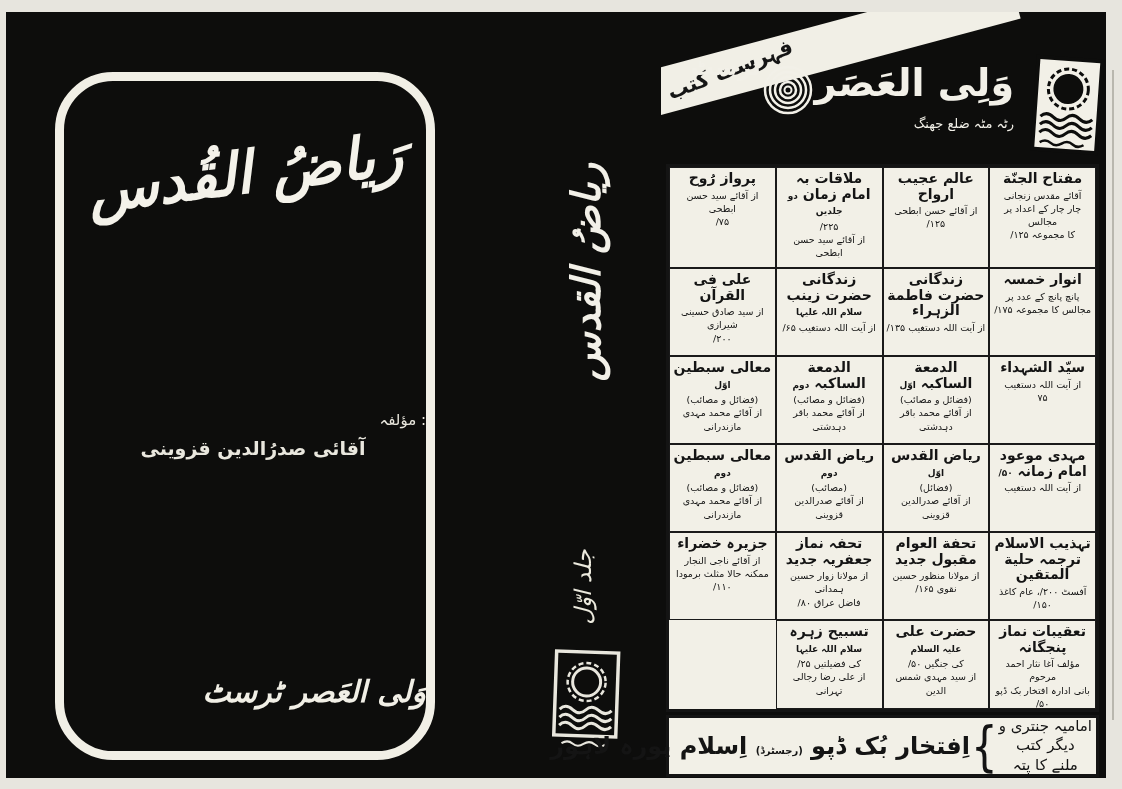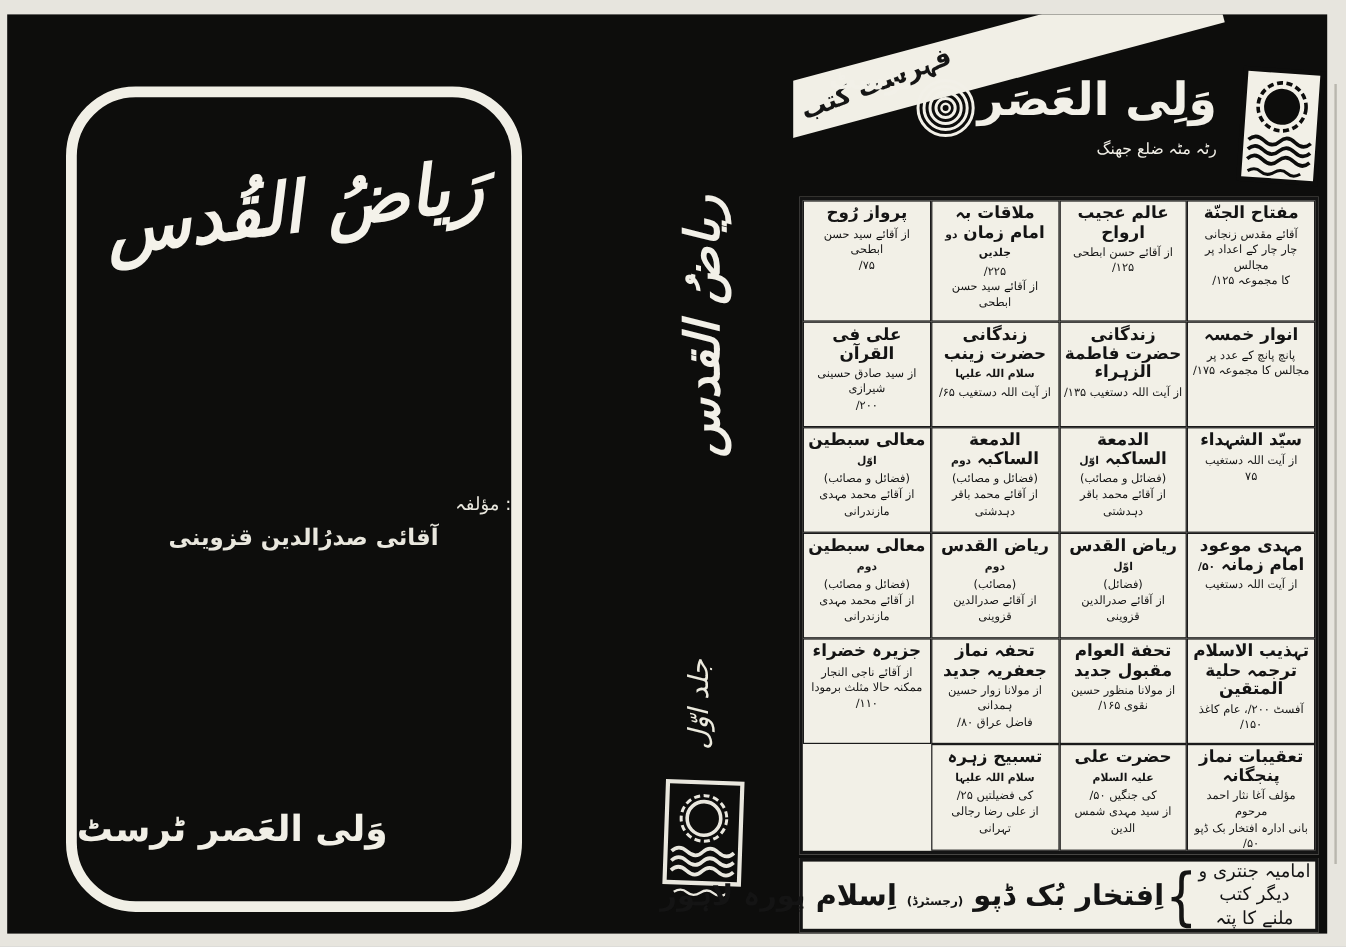--- a/index.html
+++ b/index.html
@@ -15,22 +15,22 @@
   
   .front { position:absolute; left:6px; top:12px; width:505px; height:766px; }
   .frame { position:absolute; left:49px; top:60px; width:380px; height:688px;
            border:9px solid #f1efe6; border-radius:58px; box-sizing:border-box; }
   .ftitle { position:absolute; left:6px; right:6px; top:58px; margin:0; text-align:center;
             color:#f4f2ea; font-size:58px; font-weight:bold; font-style:italic;
             transform:rotate(-7deg); letter-spacing:-1px; }
   .author { position:absolute; left:0; right:0; top:330px; text-align:center; color:#e9e7de; }
   .alabel { font-size:15px; margin-bottom:8px;text-align:right; }
   .aname  { font-size:19px; font-weight:bold;margin-left:16px; }
-  .fpub { position:absolute; left:0; right:0; bottom:42px; text-align:left;
-          color:#f1efe6; font-size:30px; font-weight:bold; }
+  .fpub { position:absolute; left:0; right:0; bottom:42px; text-align:right;
+          color:#f1efe6; font-size:30px; font-weight:bold;font-style:italic; }
 
   
   .spine { position:absolute; left:511px; top:12px; width:150px; height:766px; }
   .spine-title { position:absolute; left:75px; top:260px; white-space:nowrap;
                  transform:translate(-50%,-50%) rotate(-90deg);
                  color:#f2f0e8; font-size:40px; font-weight:bold; font-style:italic; }
   .spine-vol { position:absolute; left:72px; top:575px; white-space:nowrap;
                transform:translate(-50%,-50%) rotate(-90deg);
                color:#eceade; font-size:23px; font-style:italic; }
   .spine-emblem { position:absolute; left:50%; bottom:26px; transform:translateX(-50%) rotate(2deg); }

